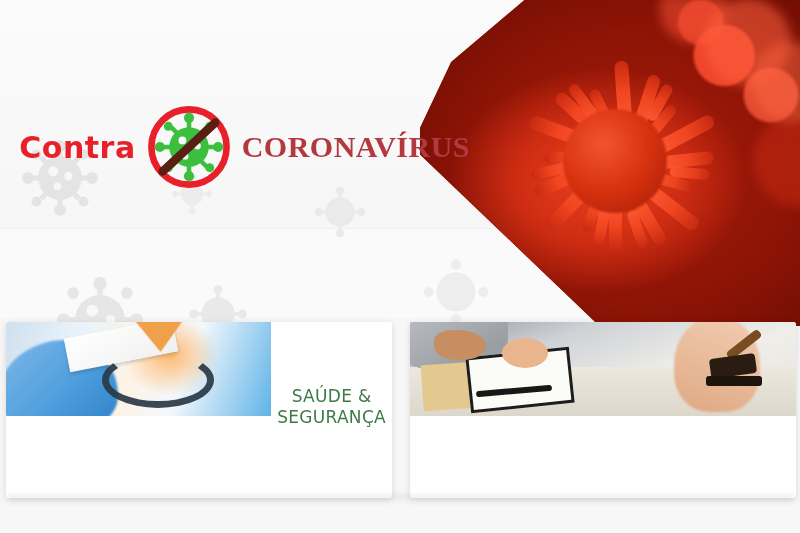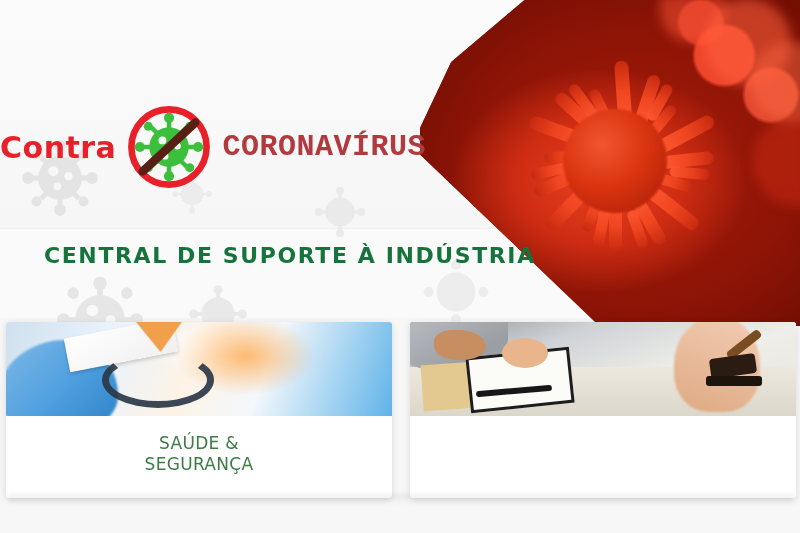--- a/index.html
+++ b/index.html
@@ -106,36 +106,36 @@
 
   
   #logo-row {
     position: absolute;
     left: 0;
     top: 112px;
     width: 470px;
     height: 70px;
     display: flex;
     align-items: center;
-    justify-content: flex-start;
+    justify-content: flex-end;
     gap: 0;
   }
   #word-contra {
     font-size: 30px;
     font-weight: 700;
     letter-spacing: .5px;
     color: #e8202a;
     font-family: "DejaVu Sans", sans-serif;
   }
   #word-corona {
     font-size: 30px;
     font-weight: 700;
     letter-spacing: .5px;
     color: #b23a3f;
-    font-family: Liberation Mono, monospace;
+    font-family: Liberation Serif, serif;
   }
   #logo-mark {
     width: 94px;
     height: 94px;
     margin: 0 6px;
     flex: 0 0 auto;
   }
 
   
   #subtitle {
@@ -160,21 +160,21 @@
     display: flex;
     gap: 18px;
   }
   .card {
     flex: 1 1 0;
     background: #ffffff;
     border-radius: 3px;
     box-shadow: 0 2px 7px rgba(0,0,0,.13);
     overflow: hidden;
     display: flex;
-    flex-direction: column;
+    flex-direction: row;
   }
   .card-photo {
     height: 94px;
     width: 100%;
     position: relative;
     overflow: hidden;
   }
   .card-label {
     flex: 1;
     display: flex;
@@ -559,21 +559,20 @@
       </g>
 
       <circle cx="50" cy="50" r="40" fill="none" stroke="#e8202a" stroke-width="7"></circle>
 
       <line x1="22" y1="76" x2="78" y2="24" stroke="#5a1f14" stroke-width="9" stroke-linecap="round"></line>
     </svg>
 
     <span id="word-corona">CORONAVÍRUS</span>
   </div>
 
-  <div id="subtitle">CENTRAL DE SUPORTE À INDÚSTRIA</div>
 
   <div id="cards">
 
     <div class="card">
       <div class="card-photo" id="photo-health">
         <span class="glove"></span>
         <span class="card-strip"></span>
         <span class="orange-tri"></span>
         <span class="stetho"></span>
       </div>

